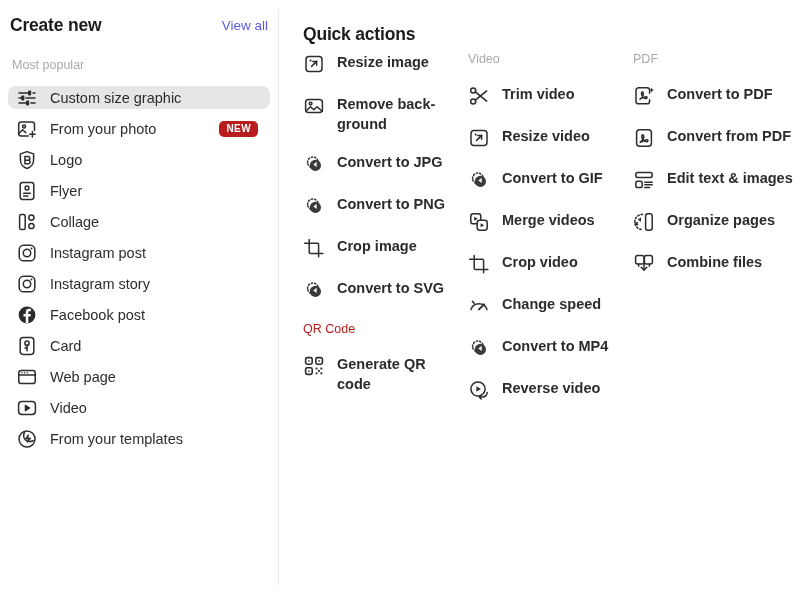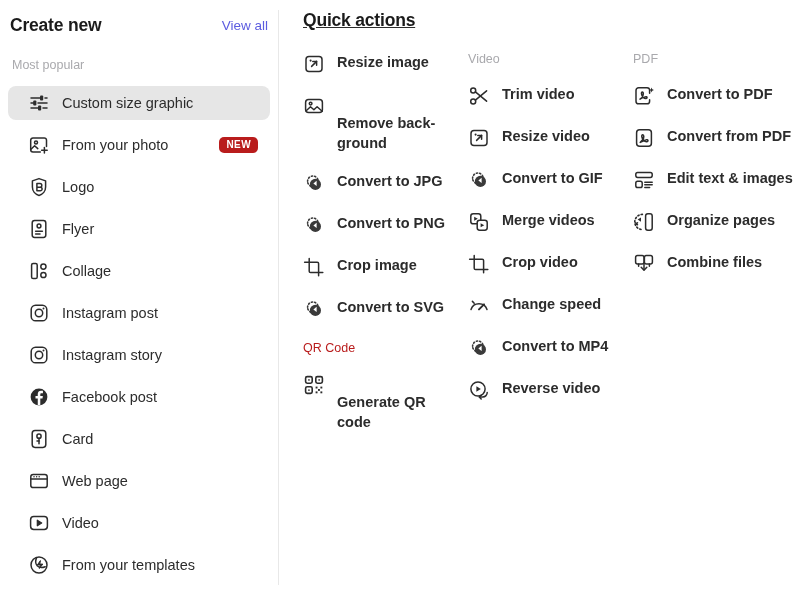--- a/index.html
+++ b/index.html
@@ -35,22 +35,22 @@
   }
   .left-sub {
     position: absolute; left: 12px; top: 55px;
   }
   .row-list {
     position: absolute; left: 8px; top: 86px; width: 262px;
   }
   .row {
     position: relative;
     display: flex; align-items: center;
-    height: 34px; margin-bottom: 8px;
-    padding: 0 10px 0 20px;
+    height: 23px; margin-bottom: 8px;
+    padding: 0 10px 0 8px;
     border-radius: 8px;
     cursor: pointer;
   }
   .row.selected { background: #e6e6e6; }
   .row .ico {
     width: 22px; height: 22px; flex: 0 0 22px;
     display: flex; align-items: center; justify-content: center;
     margin-right: 12px;
   }
   .row .lbl {
@@ -71,22 +71,22 @@
     width: 1px; height: 575px;
     background: #e8e8e8;
   }
 
   
   .right-panel {
     position: absolute; left: 295px; top: 0;
     width: 505px; height: 595px;
   }
   .right-header {
-    position: absolute; left: 8px; top: 8px; height: 24px;
-    display: flex; align-items: center; text-decoration: underline;
+    position: absolute; left: 8px; top: 21px; height: 24px;
+    display: flex; align-items: flex-end;
   }
   .qa-cols {
     position: absolute; left: 8px; top: 52px;
     width: 497px;
     display: flex;
   }
   .qa-col { width: 168px; }
   .qa-col.wide { width: 170px; }
   .qa-col-label {
     font-size: 12.5px; color: #a9a9ad;
@@ -100,21 +100,21 @@
   }
   .qa-row .ico {
     width: 22px; height: 22px; flex: 0 0 22px;
     display: flex; align-items: center; justify-content: center;
     margin-right: 12px; margin-top: 1px;
   }
   .qa-row .lbl {
     font-size: 14.5px; color: #2c2c2c; line-height: 20px;
   }
   .qa-row.two-line { margin-bottom: 18px; }
-  .qa-row.two-line .lbl { max-width: 112px; margin-top: 19px; }
+  .qa-row.two-line .lbl { max-width: 112px; }
   .qa-sub-label {
     font-size: 12.5px; color: #b91c1c;
     margin-top: 18px; margin-bottom: 18px; height: 14px;
   }
   svg { display: block; }
 </style>
 </head>
 <body>
 
 <div class="page">

